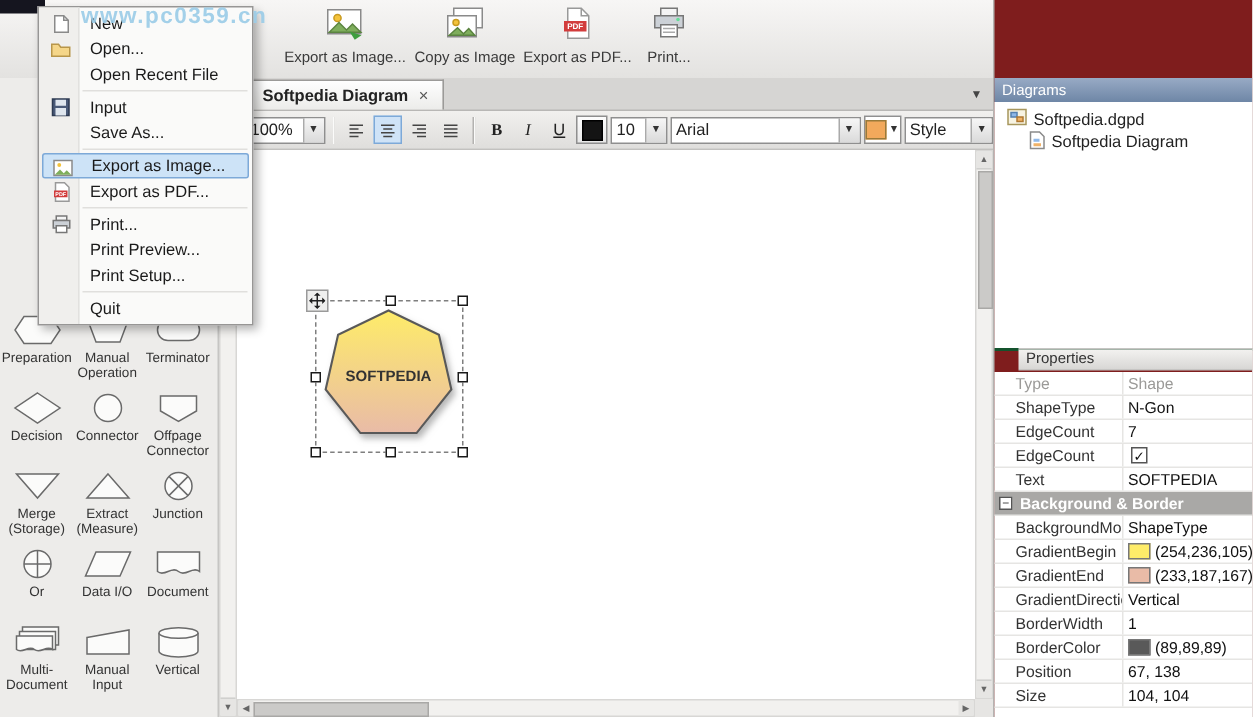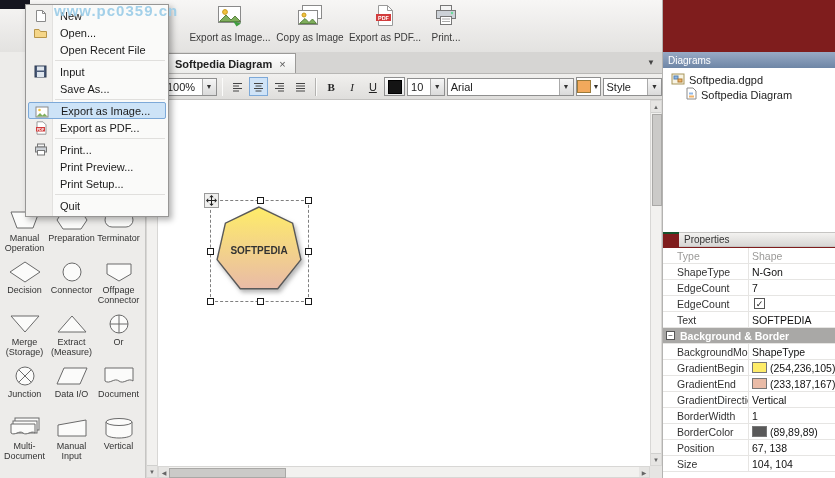--- a/index.html
+++ b/index.html
@@ -243,36 +243,36 @@
       <span class="cval">Style</span>
       <span class="carr">▼</span>
     </div>
   </div>
 
   <div class="palette">
     <div id="palette-grid">
         <div class="pcell">
           <div class="picon">
             <svg width="34" height="24" viewBox="0 0 34 24">
+              <polygon points="8,3 26,3 32,12 26,21 8,21 2,12"></polygon>
+            </svg>
+          </div>
+          <div class="plabel">Preparation</div>
+        </div>
+        <div class="pcell">
+          <div class="picon">
+            <svg width="34" height="24" viewBox="0 0 34 24">
               <polygon points="3,4 31,4 25,20 9,20"></polygon>
             </svg>
           </div>
           <div class="plabel">Manual Operation</div>
         </div>
         <div class="pcell">
           <div class="picon">
             <svg width="34" height="24" viewBox="0 0 34 24">
-              <polygon points="8,3 26,3 32,12 26,21 8,21 2,12"></polygon>
-            </svg>
-          </div>
-          <div class="plabel">Preparation</div>
-        </div>
-        <div class="pcell">
-          <div class="picon">
-            <svg width="34" height="24" viewBox="0 0 34 24">
               <rect x="3" y="5" width="28" height="14" rx="7" ry="7"></rect>
             </svg>
           </div>
           <div class="plabel">Terminator</div>
         </div>
         <div class="pcell">
           <div class="picon">
             <svg width="34" height="24" viewBox="0 0 34 24">
               <polygon points="17,2 32,12 17,22 2,12"></polygon>
             </svg>
@@ -303,40 +303,40 @@
           </div>
           <div class="plabel">Merge (Storage)</div>
         </div>
         <div class="pcell">
           <div class="picon">
             <svg width="34" height="24" viewBox="0 0 34 24">
               <polygon points="17,4 31,20 3,20"></polygon>
             </svg>
           </div>
           <div class="plabel">Extract (Measure)</div>
+        </div>
+        <div class="pcell">
+          <div class="picon">
+            <svg width="34" height="24" viewBox="0 0 34 24">
+              <circle cx="17" cy="12" r="9"></circle>
+              <line x1="10.6" y1="5.6" x2="23.4" y2="18.4"></line>
+              <line x1="23.4" y1="5.6" x2="10.6" y2="18.4"></line>
+            </svg>
+          </div>
+          <div class="plabel">Junction</div>
         </div>
         <div class="pcell">
           <div class="picon">
             <svg width="34" height="24" viewBox="0 0 34 24">
               <circle cx="17" cy="12" r="9"></circle>
               <line x1="17" y1="3" x2="17" y2="21"></line>
               <line x1="8" y1="12" x2="26" y2="12"></line>
             </svg>
           </div>
           <div class="plabel">Or</div>
-        </div>
-        <div class="pcell">
-          <div class="picon">
-            <svg width="34" height="24" viewBox="0 0 34 24">
-              <circle cx="17" cy="12" r="9"></circle>
-              <line x1="10.6" y1="5.6" x2="23.4" y2="18.4"></line>
-              <line x1="23.4" y1="5.6" x2="10.6" y2="18.4"></line>
-            </svg>
-          </div>
-          <div class="plabel">Junction</div>
         </div>
         <div class="pcell">
           <div class="picon">
             <svg width="34" height="24" viewBox="0 0 34 24">
               <polygon points="9,4 32,4 25,20 2,20"></polygon>
             </svg>
           </div>
           <div class="plabel">Data I/O</div>
         </div>
         <div class="pcell">

